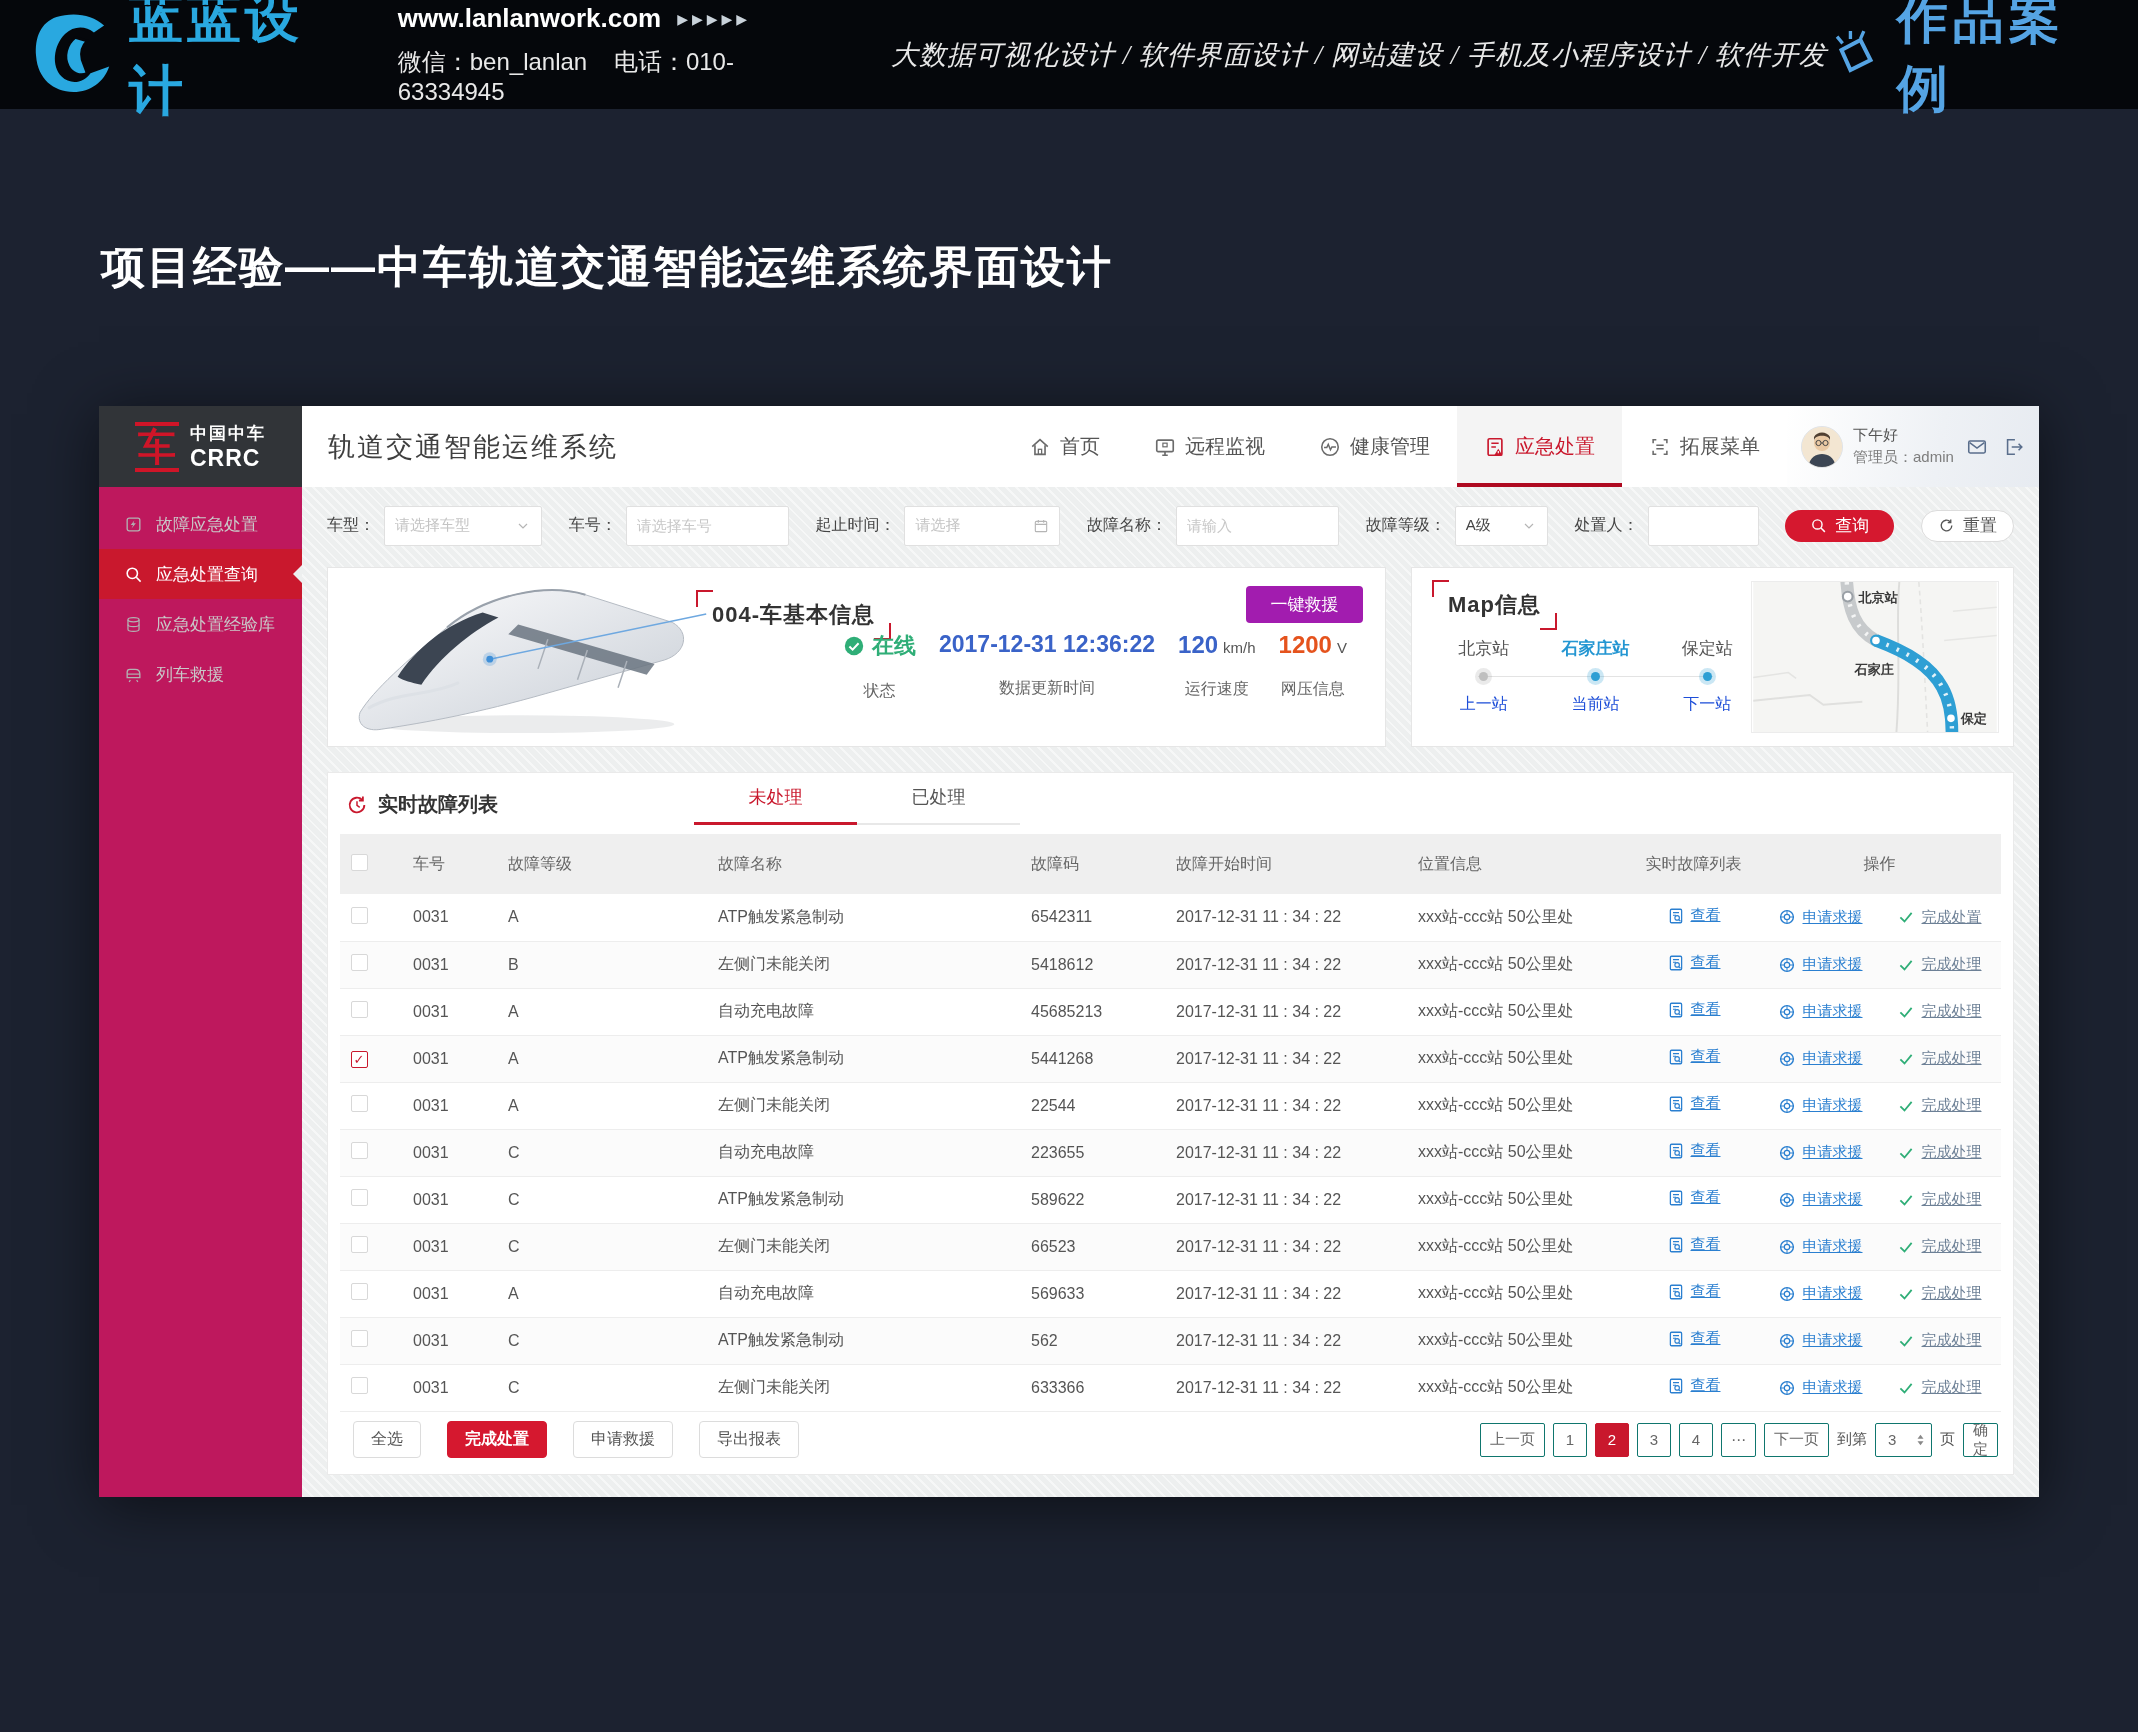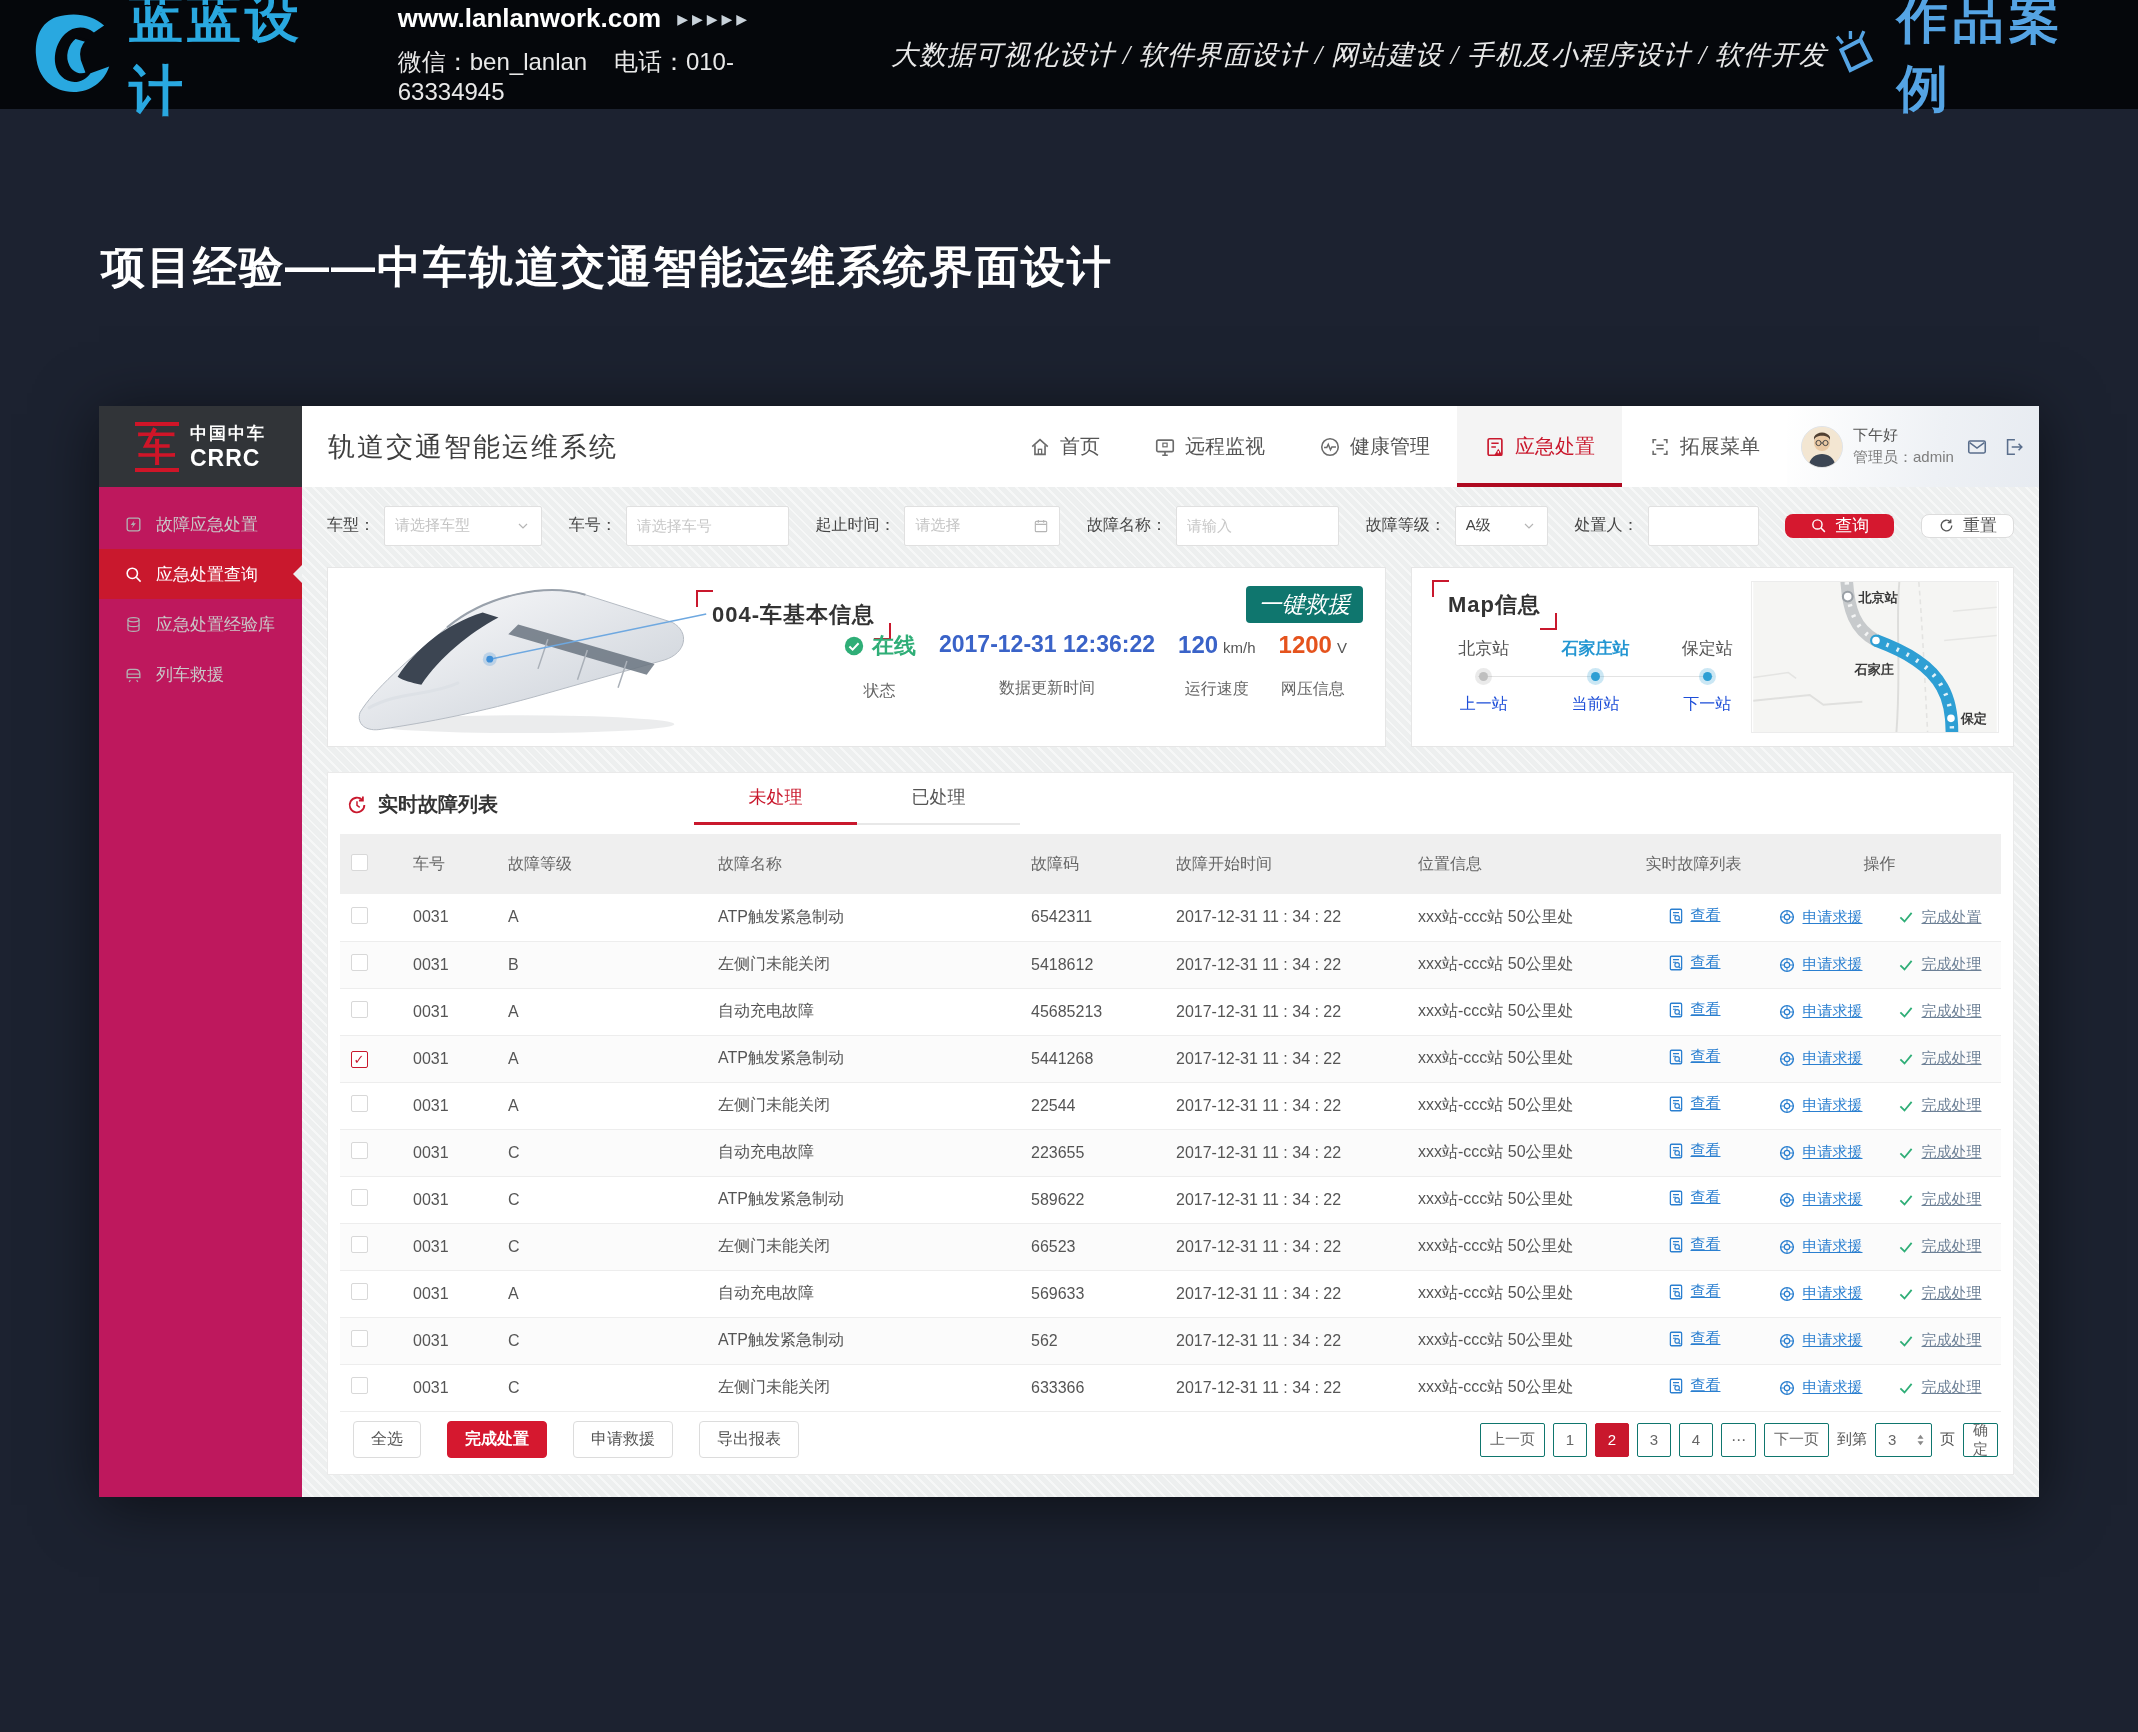--- a/index.html
+++ b/index.html
@@ -66,38 +66,38 @@
   .ctrl .val { color:#444; }
   .ctrl .cicon { margin-left:auto; width:16px; height:16px; color:#b5b5b5; }
   input.ctrl { outline:none; }
   input.ctrl::placeholder { color:#c8c8c8; }
   .fld:nth-of-type(1) .ctrl { width:158px; }
   .fld:nth-of-type(2) .ctrl { width:163px; }
   .fld:nth-of-type(3) .ctrl { width:156px; }
   .fld:nth-of-type(4) .ctrl { width:163px; }
   .fld:nth-of-type(5) .ctrl { width:93px; }
   .fld:nth-of-type(6) .ctrl { width:111px; }
-  .btn { height:24px; display:inline-flex; align-items:center; justify-content:center; gap:8px; border-radius:8px; font-size:17px; cursor:pointer; }
+  .btn { height:32px; display:inline-flex; align-items:center; justify-content:center; gap:8px; border-radius:16px; font-size:17px; cursor:pointer; }
   .btn .bicon { width:17px; height:17px; }
   .btn-search { width:109px; background:#d5182f; color:#fff; }
   .btn-reset { width:93px; background:#fff; border:1px solid #dcdcdc; color:#555; }
 
   
   .cards { margin-top:13px; display:flex; gap:25px; height:180px; }
   .card { background:#fff; border:1px solid #e6e6e6; position:relative; }
   .train-card { width:1059px; flex:none; }
   .map-card { flex:1; }
   .bracket-title { position:absolute; font-size:22px; font-weight:bold; color:#333; padding:10px 16px; letter-spacing:1px; }
   .bracket-title::before { content:''; position:absolute; left:0; top:0; width:15px; height:15px; border-left:2px solid #c9182d; border-top:2px solid #c9182d; }
   .bracket-title::after { content:''; position:absolute; right:0; bottom:0; width:15px; height:15px; border-right:2px solid #c9182d; border-bottom:2px solid #c9182d; }
   .train-card .bracket-title { left:368px; top:22px; }
   .map-card .bracket-title { left:20px; top:12px; }
   .train-art { position:absolute; left:10px; top:6px; width:396px; height:168px; }
   .connector { position:absolute; left:153px; top:40px; width:233px; height:61px; pointer-events:none; }
-  .rescue-btn { position:absolute; right:22px; top:18px; width:117px; height:37px; background:#0f766e; color:#fff; font-size:23px; display:flex; align-items:center; justify-content:center; border-radius:4px; cursor:pointer;font-style:italic; }
+  .rescue-btn { position:absolute; right:22px; top:18px; width:117px; height:37px; background:#a21caf; color:#fff; font-size:17px; display:flex; align-items:center; justify-content:center; border-radius:4px; cursor:pointer; }
   .stats { position:absolute; left:515px; right:38px; top:63px; display:flex; justify-content:space-between; }
   .stat { text-align:center; }
   .stat-value { font-size:24px; font-weight:bold; white-space:nowrap; }
   .stat-label { margin-top:20px; font-size:16px; color:#666; }
   .stat.online .stat-value { color:#2fae77; font-size:22px; display:flex; align-items:center; justify-content:center; gap:7px; }
   .stat.online .ccicon { width:22px; height:22px; }
   .stat.time .stat-value { color:#3a63c8; font-size:23px; }
   .stat.speed .stat-value { color:#3a63c8; }
   .stat.voltage .stat-value { color:#e5531d; }
   .unit { font-size:15px; color:#555; font-weight:normal; margin-left:5px; }

